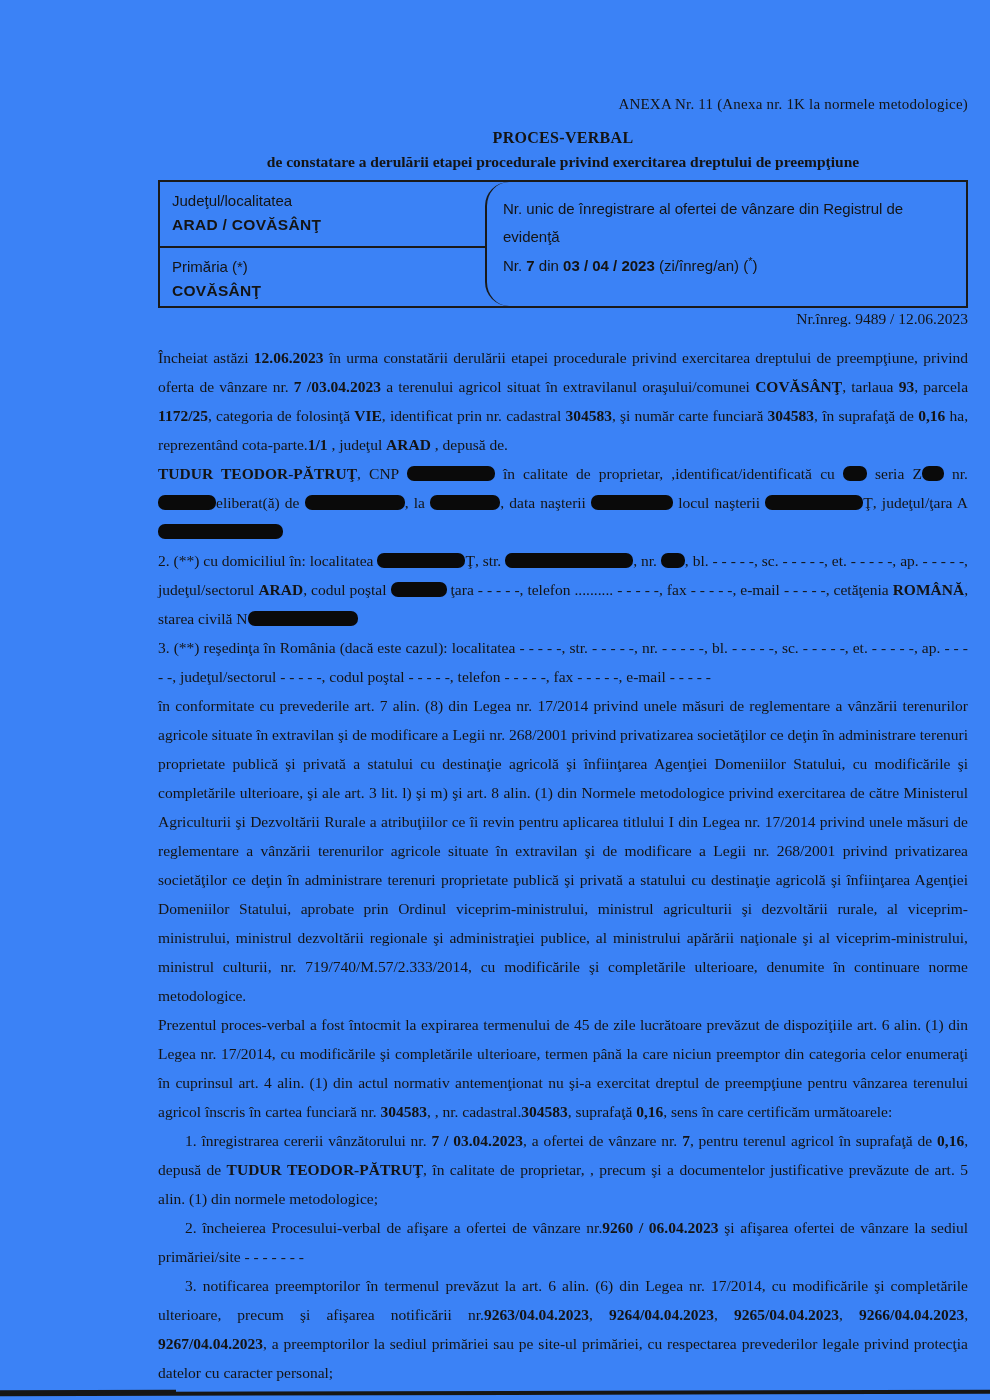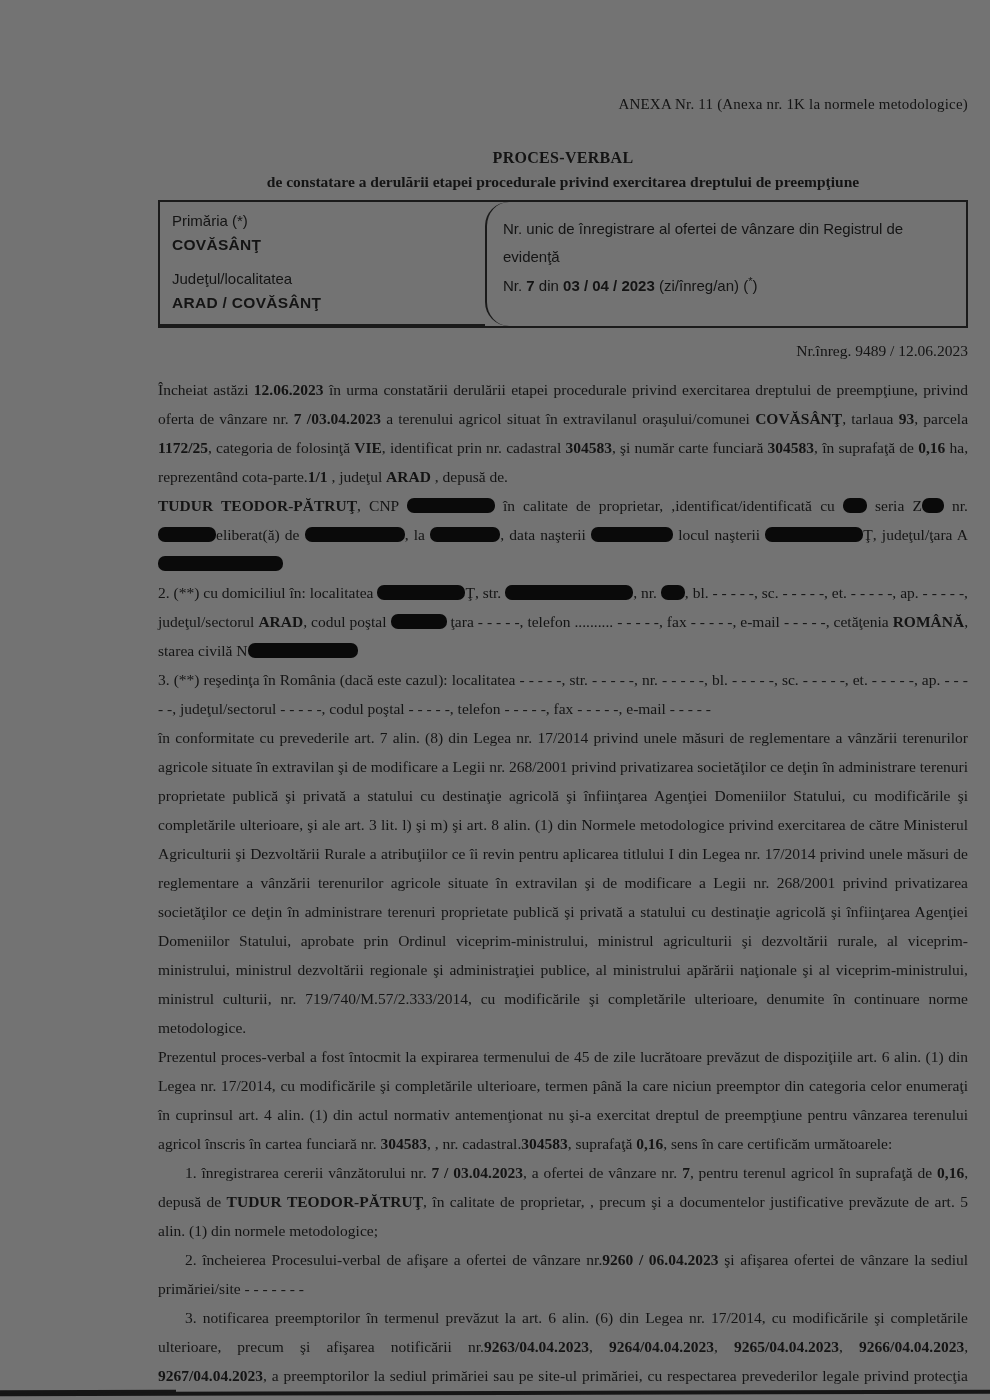--- a/index.html
+++ b/index.html
@@ -1,42 +1,42 @@
 <!DOCTYPE html>
 <html lang="ro"><head>
 <meta charset="utf-8">
 <style>
   * { margin:0; padding:0; box-sizing:border-box; }
   html,body { background:#e8e8e8; }
   body { width:990px; font-family:"Liberation Serif", serif; }
   .page {
-    position:relative; width:990px; height:1400px; background:#737373;
+    position:relative; width:990px; height:1400px; background:#3b82f6;
     color:#141414; overflow:hidden;
   }
   .content { padding:96px 22px 0 158px; }
   .anexa-note { text-align:right; font-size:15px; letter-spacing:.2px; }
-  .doc-title { text-align:center; font-weight:bold; font-size:16px; margin-top:36px; letter-spacing:.3px; }
+  .doc-title { text-align:center; font-weight:bold; font-size:16px; margin-top:16px; letter-spacing:.3px; }
   .doc-subtitle { text-align:center; font-weight:bold; font-size:15.5px; margin-top:6px; }
   .vtable {
     display:grid; grid-template-columns:325px 1fr;
     border:2px solid #1a1a1a; margin-top:9px;
     font-family:"Liberation Sans", sans-serif;
   }
   .vt-left { display:flex; flex-direction:column; }
   .vt-cell { padding:10px 12px 6px 12px; border-bottom:2px solid #1a1a1a; flex:0 0 auto; }
   .vt-cell.row1 { min-height:66px; }
   .vt-cell.row2 { min-height:58px; border-bottom:none; }
   .vt-label { font-size:15px; }
   .vt-value { font-size:15.5px; font-weight:bold; margin-top:7px; letter-spacing:.3px; }
   .vt-right {
     border-left:2px solid #1a1a1a; padding:13px 16px 8px 16px;
     font-size:15px; line-height:28px;border-radius:24px;
   }
   .vt-right .nr-line { margin-top:1px; }
-  .reg-note { text-align:right; font-size:15.5px; margin-top:14px; }
+  .reg-note { text-align:right; font-size:15.5px; margin-top:2px; }
   .doc-body { margin-top:15px; font-size:15.5px; line-height:29px; text-align:justify; }
   .para { margin:0; }
   .para.indent { text-indent:27px;font-family:Liberation Serif, serif; }
   .b { font-weight:bold; }
   .sup { vertical-align:super; font-size:11px; line-height:0; }
   .redact {
     display:inline-block; height:15px; background:#0a0a0a;
     border-radius:7px; vertical-align:-2px;
   }
   .scan-line {
@@ -53,27 +53,27 @@
 <div class="page">
   <div class="content">
 
     <div class="anexa-note">ANEXA Nr. 11 (Anexa nr. 1K la normele metodologice)</div>
 
     <div class="doc-title">PROCES-VERBAL</div>
     <div class="doc-subtitle">de constatare a derulării etapei procedurale privind exercitarea dreptului de preempţiune</div>
 
     <div class="vtable">
       <div class="vt-left">
+        <div class="vt-cell row1">
+          <div class="vt-label">Judeţul/localitatea</div>
+          <div class="vt-value">ARAD / COVĂSÂNŢ</div>
+        </div>
         <div class="vt-cell row2">
           <div class="vt-label">Primăria (*)</div>
           <div class="vt-value">COVĂSÂNŢ</div>
-        </div>
-        <div class="vt-cell row1">
-          <div class="vt-label">Judeţul/localitatea</div>
-          <div class="vt-value">ARAD / COVĂSÂNŢ</div>
         </div>
       </div>
       <div class="vt-right">
         <div>Nr. unic de înregistrare al ofertei de vânzare din Registrul de evidenţă</div>
         <div class="nr-line"><span class="">Nr. </span><span class="b">7</span><span class=""> din </span><span class="b">03 / 04 / 2023</span><span class=""> (zi/înreg/an) (</span><span class=" sup">*</span><span class="">)</span></div>
       </div>
     </div>
 
     <div class="reg-note">Nr.înreg. 9489 / 12.06.2023</div>
 

